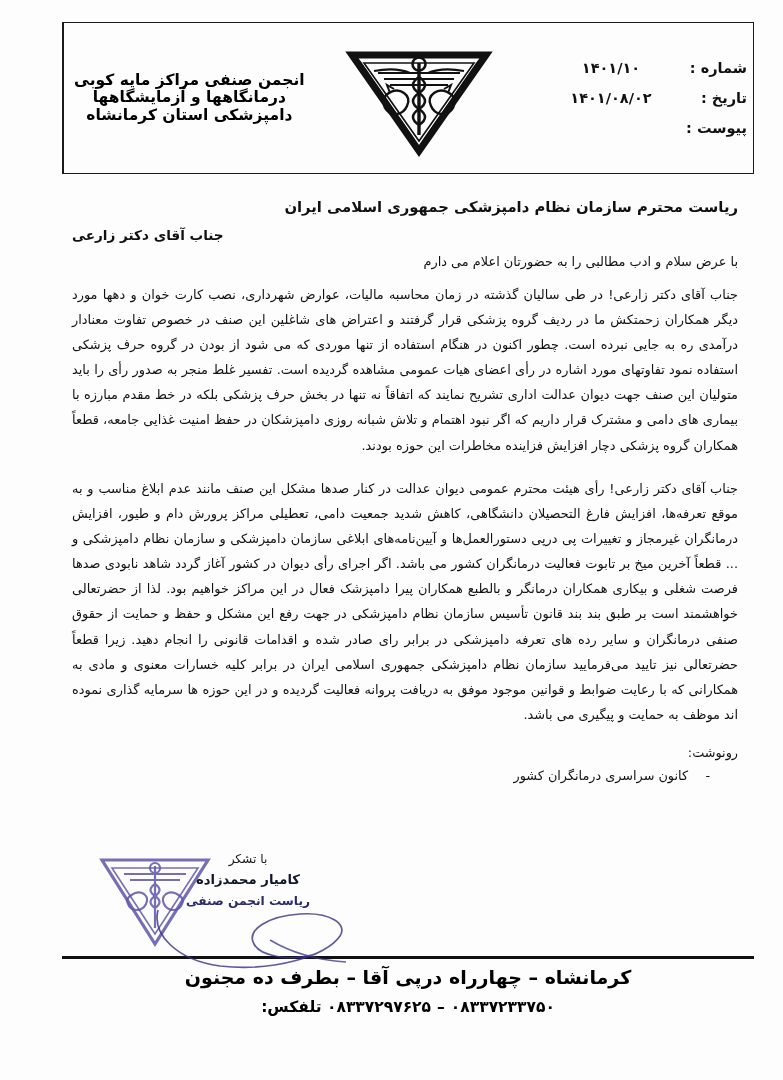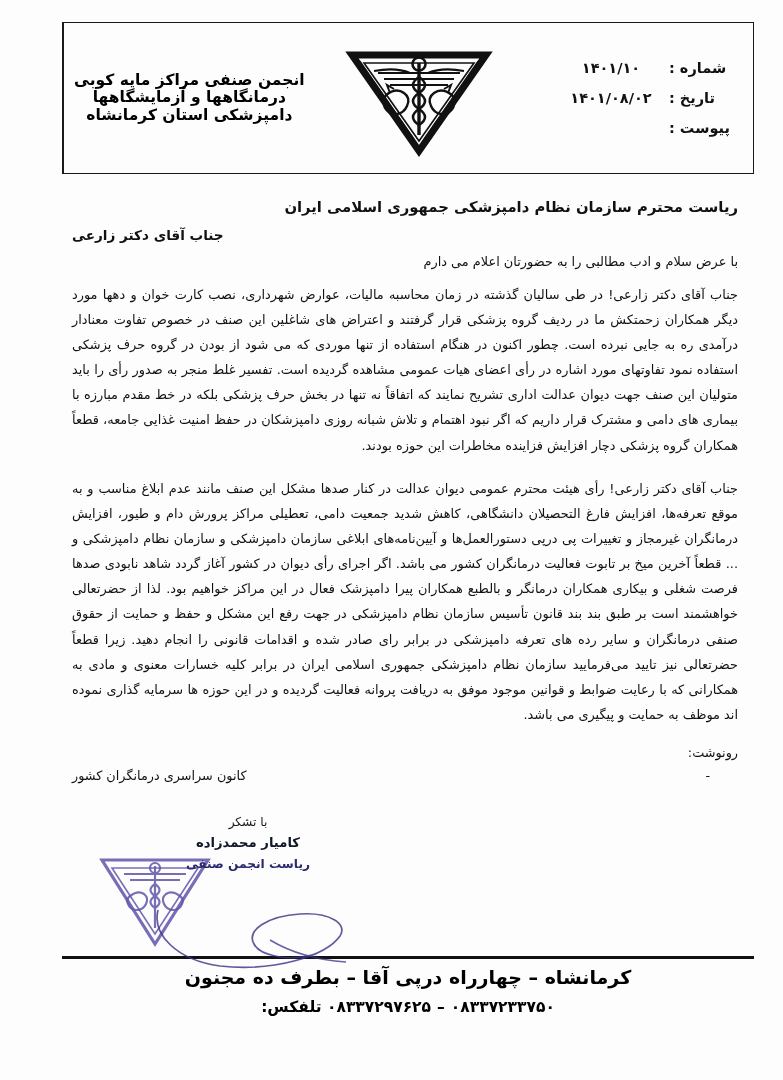--- a/index.html
+++ b/index.html
@@ -76,21 +76,21 @@
   .meta-row {
     display: flex;
     flex-direction: row;
     align-items: baseline;
     gap: 10px;
     font-size: 14.5px;
     font-weight: 700;
   }
   .meta-label {
     width: 78px;
-    text-align: left;
+    text-align: right;
     white-space: nowrap;
   }
   .meta-value {
     min-width: 96px;
     text-align: center;
     font-weight: 700;
     letter-spacing: 0.5px;
     margin-left: 36px;
   }
 
@@ -140,38 +140,38 @@
     text-align: right;
     font-size: 12.8px;
     margin: 4px 0 4px 0;
   }
   .cc-list {
     margin: 0;
     padding: 0 28px 0 0;
     list-style: none;
   }
   .cc-list li {
-    text-align: left;
+    text-align: right;
     font-size: 12.8px;
     line-height: 1.8;
     position: relative;
     padding-right: 22px;
   }
   .cc-list li::before {
     content: "-";
     position: absolute;
     right: 0;
     top: 0;
   }
 
   
   .signature {
     position: absolute;
     left: 168px;
-    top: 815px;
+    top: 852px;
     width: 160px;
     text-align: center;
     z-index: 3;
   }
   .sig-thanks {
     font-size: 12.2px;
     margin-bottom: 6px;
     color: #1a1a1a;
   }
   .sig-name {

